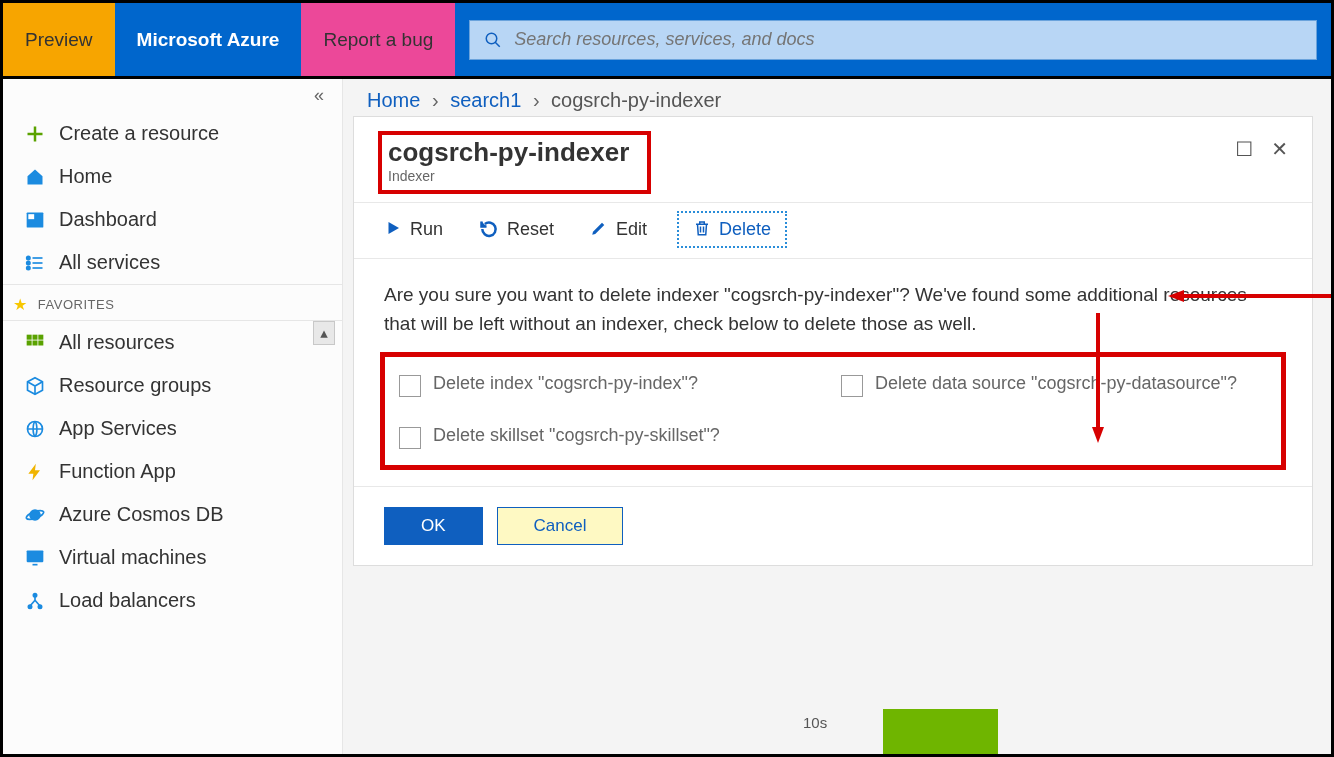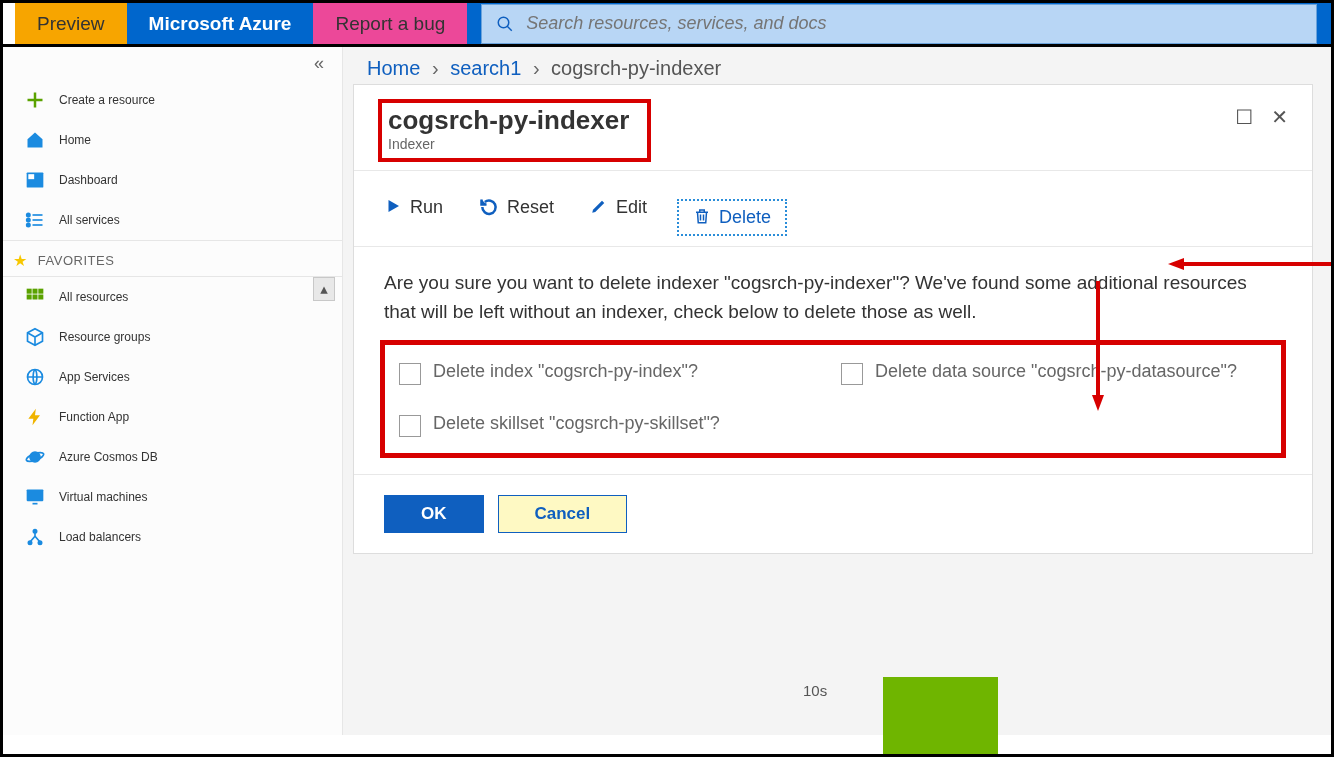--- a/index.html
+++ b/index.html
@@ -1,31 +1,31 @@
 <!DOCTYPE html>
 <html><head>
 <meta charset="utf-8">
 <style>
 * { box-sizing: border-box; margin: 0; padding: 0; }
 body { font-family: "Segoe UI", Arial, sans-serif; font-size: 15px; color: #333; background: #fff; border: 3px solid #000; width: 1334px; height: 757px; overflow: hidden; }
 
-.topbar { display: flex; height: 44px; border-bottom: 3px solid #000; padding-left: 12px; }
+.topbar { display: flex; height: 76px; border-bottom: 3px solid #000; }
 .topbar .cell { display: flex; align-items: center; padding: 0 22px; font-size: 19px; }
 .preview { background: #f7a500; color: #333; font-weight: 400; }
 .brand { background: #0066cc; color: #fff; font-weight: 600; padding: 0 40px; }
 .bug { background: #ec4899; color: #333; }
 .searchwrap { flex: 1; background: #0066cc; display: flex; align-items: center; padding: 0 14px; }
 .searchbox { flex: 1; background: #b8d6f5; border: 1px solid #6aa3dc; height: 40px; display: flex; align-items: center; padding: 0 14px; color: #0f5fbf; font-style: italic; font-size: 18px; }
 .searchbox svg { margin-right: 12px; }
 .searchbox input { border: none; background: transparent; font-size: 18px; font-style: italic; color: #0f5fbf; flex: 1; outline: none; }
 
 .body { display: flex; height: calc(100% - 63px); }
 .sidebar { width: 340px; background: #fcfcfc; border-right: 1px solid #e6e6e6; display: flex; flex-direction: column; }
 .collapser { text-align: right; padding: 6px 18px; color: #666; font-size: 18px; }
-.navitem { display: flex; align-items: center; gap: 14px; padding: 10px 22px; font-size: 12px; color: #333; cursor: pointer; }
+.navitem { display: flex; align-items: center; gap: 14px; padding: 10px 22px; font-size: 20px; color: #333; cursor: pointer; }
 .fav-header { display: flex; align-items: center; gap: 10px; padding: 10px 10px 6px 10px; border-top: 1px solid #e6e6e6; border-bottom: 1px solid #e6e6e6; font-size: 13px; color: #666; letter-spacing: .5px; }
 .fav-header .star { color: #f7c700; font-size: 16px; }
 .scrollhint { position: absolute; margin-left: -30px; background: #e8e8e8; width: 22px; height: 24px; border: 1px solid #c8c8c8; display: flex; align-items: center; justify-content: center; color: #555; }
 
 .main { flex: 1; position: relative; background: #f4f4f4; }
 .breadcrumb { padding: 10px 24px 4px 24px; font-size: 20px; }
 .breadcrumb a { color: #0f5fbf; text-decoration: none; }
 .breadcrumb .sep { color: #666; margin: 0 6px; }
 .breadcrumb .last { color: #555; }
 
@@ -33,29 +33,29 @@
 .panel-head { display: flex; justify-content: space-between; align-items: flex-start; padding: 14px 24px 8px 24px; }
 .title-box { border: 4px solid #d70000; padding: 2px 18px 6px 6px; display: inline-block; }
 .title-box h1 { font-size: 26px; font-weight: 700; }
 .title-box .sub { font-size: 14px; color: #666; }
 .winbtns { display: flex; gap: 18px; color: #555; padding-top: 6px; }
 .winbtns span { font-size: 20px; cursor: pointer; }
 
 .toolbar { display: flex; gap: 24px; padding: 8px 24px 10px 24px; border-top: 1px solid #e8e8e8; border-bottom: 1px solid #e8e8e8; align-items: center; }
 .tbtn { display: flex; align-items: flex-start; gap: 8px; font-size: 18px; cursor: pointer; padding: 4px 6px; }
 .tbtn .ico { color: #0f5fbf; }
-.tbtn.del { border: 2px dotted #2a8dd9; padding: 6px 14px; color: #0f5fbf; margin-top: 20px; }
+.tbtn.del { border: 2px dotted #2a8dd9; padding: 6px 14px; color: #0f5fbf; }
 
 .confirm { padding: 22px 30px 4px 30px; font-size: 19px; line-height: 1.5; }
 .options { margin: 10px 26px 0 26px; border: 5px solid #d70000; padding: 16px 14px; display: grid; grid-template-columns: 1fr 1fr; gap: 28px 16px; }
 .opt { display: flex; gap: 12px; align-items: flex-start; color: #666; font-size: 18px; }
 .chk { width: 22px; height: 22px; border: 1px solid #999; background: #fff; flex-shrink: 0; margin-top: 2px; }
 
 .actions { padding: 20px 30px 0 30px; border-top: 1px solid #e8e8e8; margin-top: 16px; display: flex; gap: 14px; }
-.btn { padding: 8px 36px; font-size: 17px; font-weight: 700; cursor: pointer; }
+.btn { padding: 8px 36px; font-size: 17px; font-weight: 400; cursor: pointer; }
 .btn-primary { background: #0f5fbf; color: #fff; border: 1px solid #0f5fbf; }
 .btn-secondary { background: #fef9c3; color: #0f5fbf; border: 1px solid #0f5fbf; }
 .chartbar { position: absolute; left: 540px; top: 630px; width: 115px; height: 110px; background: #6fb500; }
 .ticks { position: absolute; left: 460px; top: 635px; font-size: 15px; color: #555; }
 
 .annot-arrow { position: absolute; pointer-events: none; }
 .arrow-h { top: 209px; left: 825px; }
 .arrow-v { top: 234px; left: 747px; }
 </style>
 </head>

